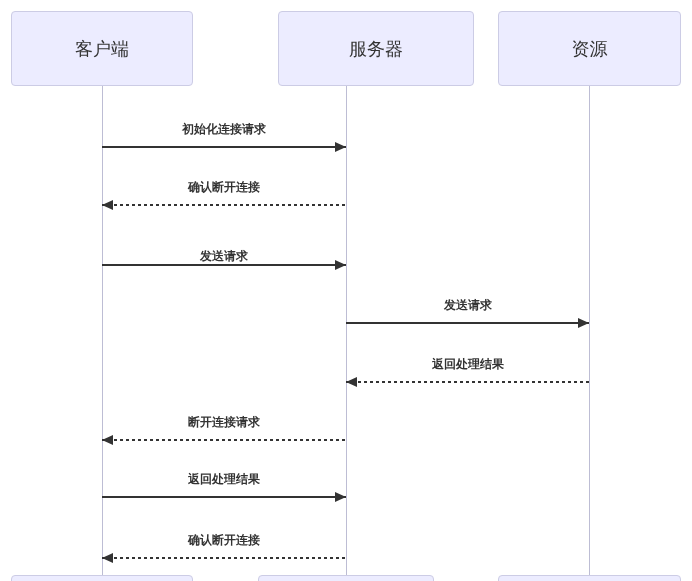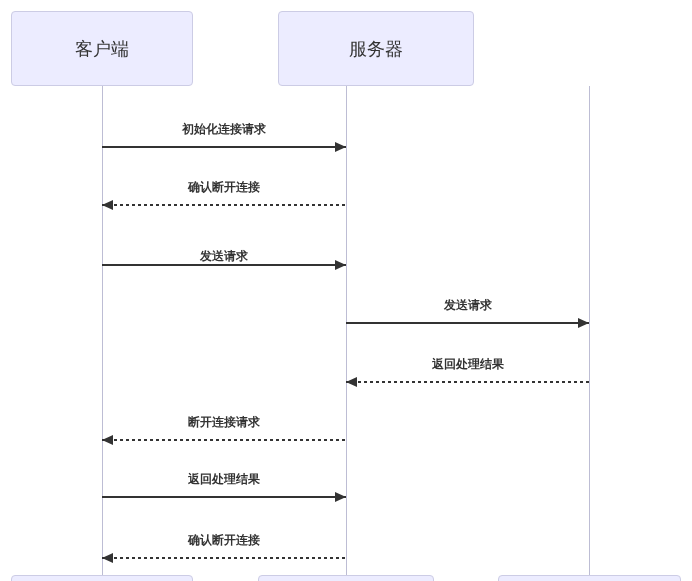--- a/index.html
+++ b/index.html
@@ -66,20 +66,23 @@
   <div class="lifeline" style="left:102px; top:86px; height:489px;"></div>
   <div class="lifeline" style="left:346px; top:86px; height:489px;"></div>
   <div class="lifeline" style="left:589px; top:86px; height:489px;"></div>
 
   <div class="participant" style="left:11px;  top:11px; width:182px;">
     <span>客户端</span>
   </div>
   <div class="participant" style="left:258px; top:11px; width:196px;margin-left:20px;">
     <span>服务器</span>
   </div>
+  <div class="participant" style="left:498px; top:11px; width:183px;">
+    <span>资源</span>
+  </div>
 
   <div>
     <div class="msg-label" style="left:124px; top:119px;">初始化连接请求</div>
     <div class="msg-line solid" style="left:102px; top:146px; width:244px;"></div>
     <div class="arrow right" style="left:335px; top:142px;"></div>
   </div>
 
   <div>
     <div class="msg-label" style="left:124px; top:177px;">确认断开连接</div>
     <div class="msg-line dashed" style="left:102px; top:204px; width:244px;"></div>

